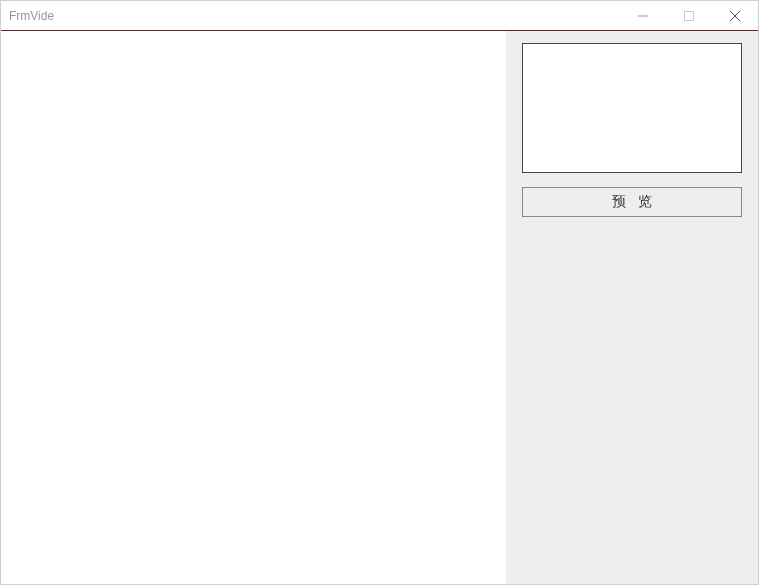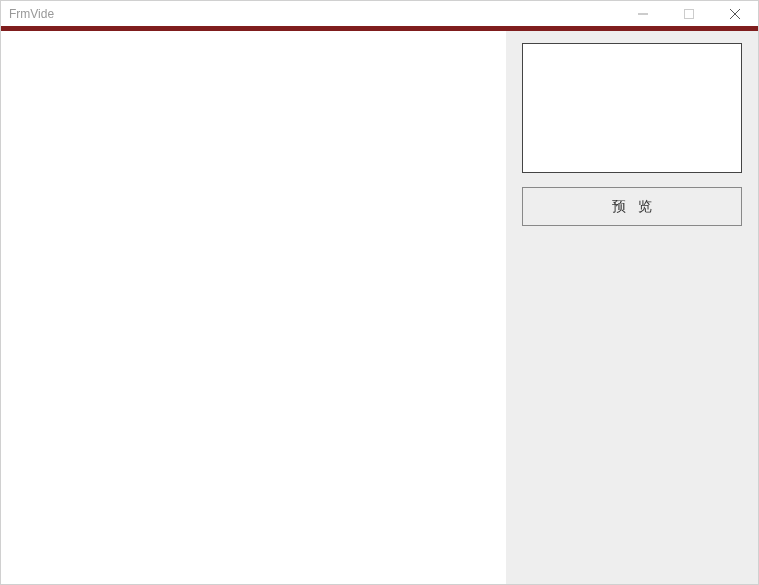--- a/index.html
+++ b/index.html
@@ -14,21 +14,21 @@
       height: 585px;
       overflow: hidden;
       border: 1px solid #d0d0d0;
     }
     .titlebar {
       height: 30px;
       background: #ffffff;
       display: flex;
       align-items: center;
       padding-left: 8px;
-      border-bottom: 5px solid #7f1d1d;
+      border-bottom: 1px solid #7f1d1d;
     }
     .titlebar-title {
       font-size: 12px;
       color: #999999;
       flex: 1;
     }
     .titlebar-controls {
       display: flex;
       height: 100%;
     }
@@ -68,21 +68,21 @@
       border: 1px solid #444444;
       margin-bottom: 14px;
     }
     .button-row {
       display: flex;
       justify-content: space-between;
       gap: 20px;
     }
     .action-button {
       flex: 1;
-      height: 39px;
+      height: 30px;
       background: #eeeeee;
       border: 1px solid #888888;
       font-size: 14px;
       color: #333333;
       cursor: pointer;
       font-family: inherit;
       letter-spacing: 4px;
       text-align: center;
       padding-left: 4px;
     }

